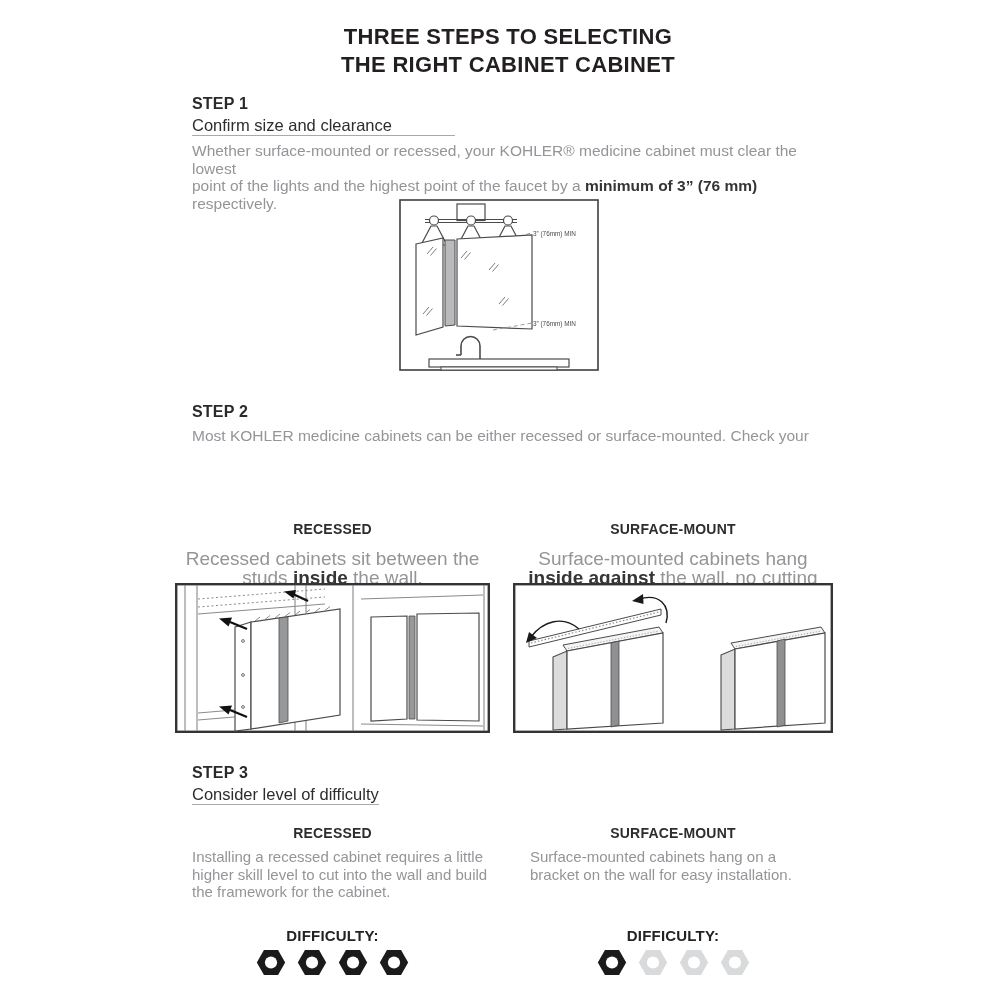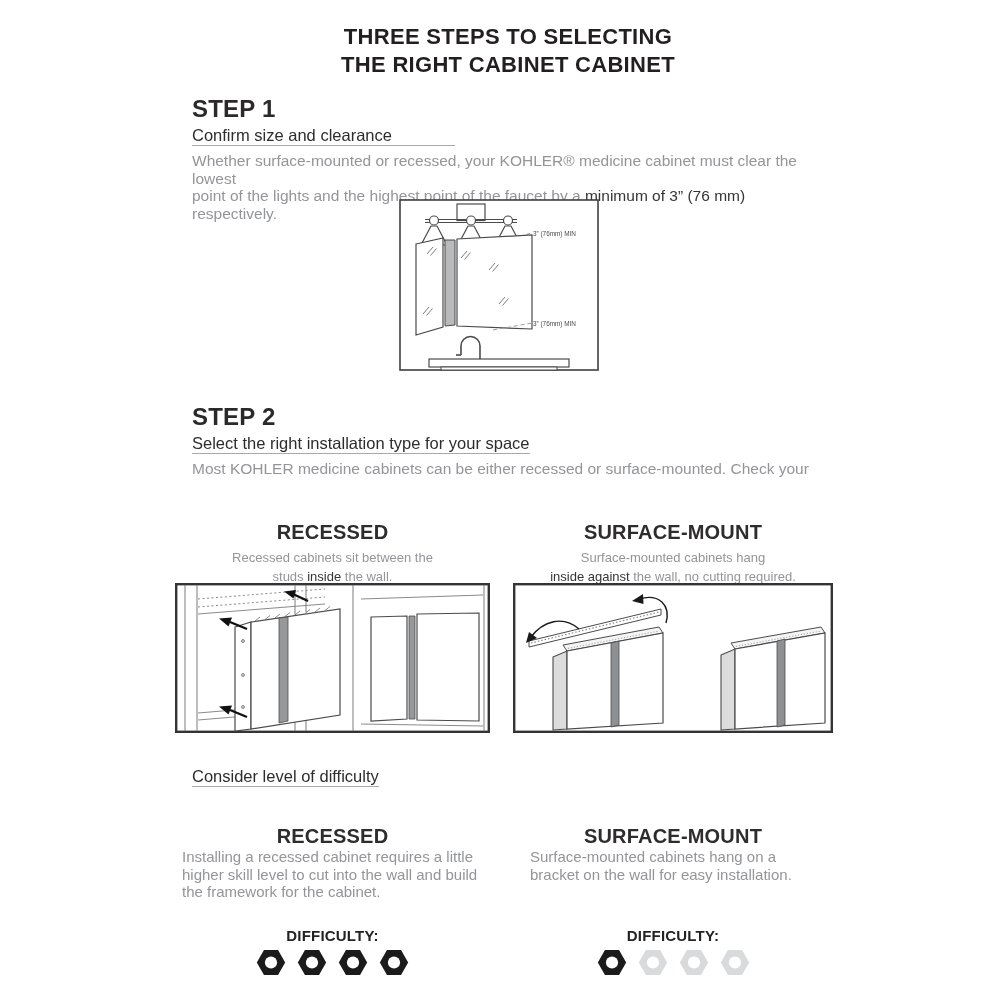--- a/index.html
+++ b/index.html
@@ -11,29 +11,29 @@
   html,body{margin:0;padding:0;background:#fff;}
   .page{
     position:relative;width:1000px;height:1000px;background:#ffffff;overflow:hidden;
     font-family:"Liberation Sans","DejaVu Sans",sans-serif;color:var(--heading);
   }
   .title{
     position:absolute;top:23px;left:8px;width:1000px;text-align:center;
     font-size:22px;font-weight:bold;line-height:28px;color:#231f20;letter-spacing:.3px;
   }
   .step-block{position:absolute;left:192px;width:640px;}
-  .step-label{font-size:24px;font-weight:bold;color:#2b292a;letter-spacing:.2px;}
+  .step-label{font-size:16px;font-weight:bold;color:#2b292a;letter-spacing:.2px;}
   .step-sub{display:inline-block;font-size:16.5px;color:#2e2c2d;padding-bottom:0;
     border-bottom:1.5px solid var(--underline);margin-top:3px;}
   .u1{min-width:263px;} .u2{min-width:335px;} .u3{min-width:187px;}
   .step-body{margin-top:6px;font-size:15.5px;color:var(--body-gray);line-height:17.5px;}
-  .em{font-weight:normal;color:#363435;}
+  .em{font-weight:bold;color:#363435;}
   .col{position:absolute;text-align:center;}
-  .col-heading{font-size:20px;font-weight:bold;color:#2e2c2d;letter-spacing:.2px;}
-  .col-desc{font-size:13px;color:var(--body-gray);line-height:19px;margin-top:4px;}
+  .col-heading{font-size:14px;font-weight:bold;color:#2e2c2d;letter-spacing:.2px;}
+  .col-desc{font-size:19px;color:var(--body-gray);line-height:19px;margin-top:12px;}
   .diagram{position:absolute;}
   .s3-desc{position:absolute;font-size:15px;color:var(--body-gray);line-height:17.5px;text-align:left;}
   .difficulty{position:absolute;text-align:center;}
   .difficulty-label{font-size:15px;font-weight:bold;color:#242223;letter-spacing:.2px;}
   .nut-row{margin-top:5px;display:flex;justify-content:center;gap:11px;}
   svg text{font-family:"Liberation Sans","DejaVu Sans",sans-serif;}
 </style>
 </head>
 <body>
 
@@ -88,21 +88,20 @@
       <path d="M62,156 L62,147 A9.5,9.5 0 0 1 81,147 L81,160" fill="none" stroke="#4b4b4d" stroke-width="1.6"></path>
       <path d="M57,156 L62,156" fill="none" stroke="#4b4b4d" stroke-width="1.6"></path>
 
       <rect x="30" y="160" width="140" height="8" fill="#ffffff" stroke="#4b4b4d" stroke-width="1.2"></rect>
       <rect x="42" y="168" width="116" height="3" fill="#ffffff" stroke="#4b4b4d" stroke-width="1"></rect>
     </svg>
   </div>
 
   <div class="step-block" style="top:403px;">
     <div class="step-label">STEP 2</div>
-    <div><span class="step-sub u2">Select the right installation type for your space</span></div>
     <div class="step-body">
       <span>Most KOHLER medicine cabinets can be either recessed or surface-mounted. Check your</span><br>
     </div>
   </div>
 
   <div class="col" style="left:175px;top:521px;width:315px;">
     <div class="col-heading">RECESSED</div>
     <div class="col-desc">
       <span>Recessed cabinets sit between the</span><br>
       <span>studs </span><span class="em">inside</span><span> the wall.</span>
@@ -193,31 +192,32 @@
 
       <path d="M208,72 L222,66 L222,146 L208,147 Z" fill="#dcdcdd" stroke="#4b4b4d" stroke-width="1.1"></path>
       <path d="M222,66 L312,50 L308,44 L218,60 Z" fill="#f4f4f4" stroke="#4b4b4d" stroke-width="1"></path>
       <path d="M220,64 L308,48" fill="none" stroke="#9a9a9c" stroke-width="0.9" stroke-dasharray="1.2 1.8"></path>
       <path d="M222,66 L312,50 L312,140 L222,146 Z" fill="#ffffff" stroke="#4b4b4d" stroke-width="1.2"></path>
       <path d="M264,58 L272,56 L272,142 L264,144 Z" fill="#8f9092" stroke="#4b4b4d" stroke-width="0.8"></path>
     </svg>
   </div>
 
   <div class="step-block" style="top:764px;">
+    <div class="step-label">STEP 3</div>
     <div><span class="step-sub u3">Consider level of difficulty</span></div>
   </div>
 
   <div class="col" style="left:175px;top:825px;width:315px;">
     <div class="col-heading">RECESSED</div>
   </div>
   <div class="col" style="left:513px;top:825px;width:320px;">
     <div class="col-heading">SURFACE-MOUNT</div>
   </div>
 
-  <div class="s3-desc" style="left:182px;top:848px;width:320px;">
+  <div class="s3-desc" style="left:192px;top:848px;width:320px;">
     <span>Installing a recessed cabinet requires a little</span><br>
     <span>higher skill level to cut into the wall and build</span><br>
     <span>the framework for the cabinet.</span>
   </div>
   <div class="s3-desc" style="left:530px;top:848px;width:320px;">
     <span>Surface-mounted cabinets hang on a</span><br>
     <span>bracket on the wall for easy installation.</span>
   </div>
 
   <div class="difficulty" style="left:175px;top:927px;width:315px;">

